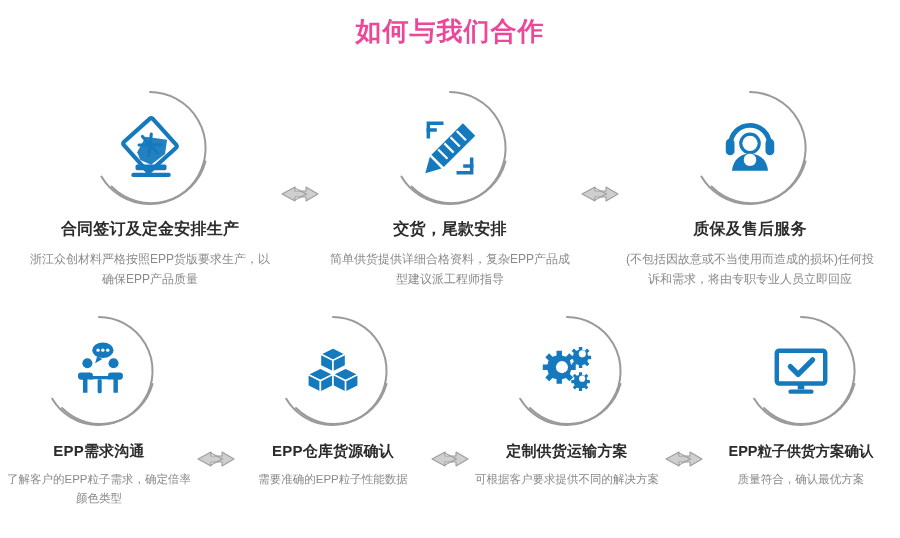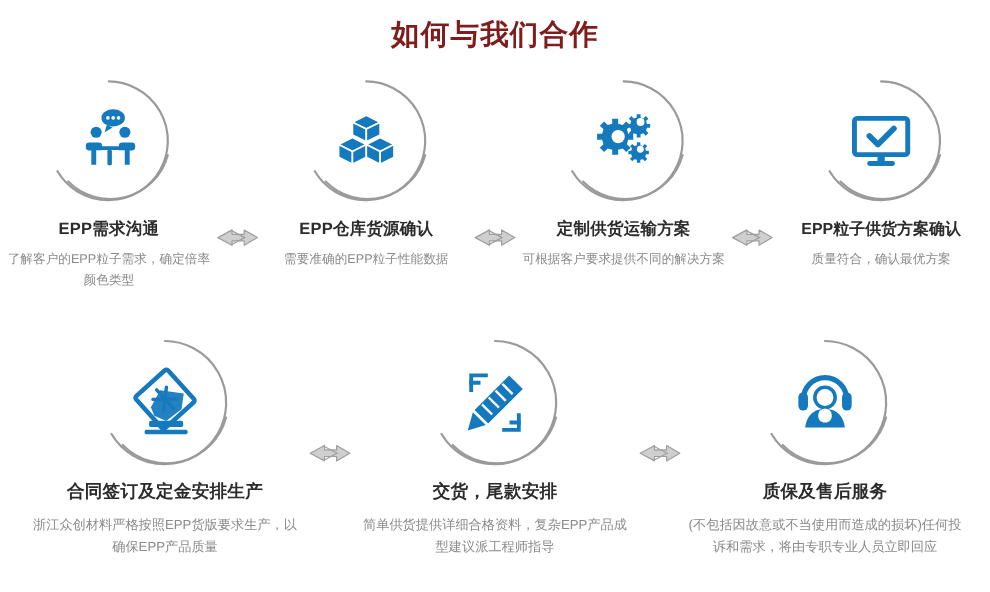--- a/index.html
+++ b/index.html
@@ -22,21 +22,21 @@
     height: 538px;
     position: relative;
     padding: 0;
   }
 
   
   .title {
     text-align: center;
     font-size: 26px;
     font-weight: bold;
-    color: #7f1d1d;
+    color: #ec4899;
     letter-spacing: 1px;
     padding-top: 16px;
     line-height: 1.2;
   }
 
   
   .row {
     display: flex;
     align-items: flex-start;
     justify-content: center;
@@ -139,20 +139,120 @@
   #row-bottom .ring-wrap { width: 122px; height: 122px; }
   #row-bottom .ring-wrap svg.ring { width: 122px; height: 122px; }
   #row-bottom .icon-holder { width: 66px; height: 66px; }
 </style>
 </head>
 <body>
 
 <div class="page">
 
   <h1 class="title">如何与我们合作</h1>
+
+  <div class="row" id="row-bottom">
+
+    <div class="step" id="step-5">
+      <div class="ring-wrap">
+        <svg class="ring" viewBox="0 0 122 122">
+          <path d="M 61 5 A 56 56 0 1 1 12.4 89.5" fill="none" stroke="#9a9a9a" stroke-width="2" stroke-linecap="round"></path>
+          <path d="M 22.5 99.5 A 56 56 0 0 0 116.5 74.5" fill="none" stroke="#9a9a9a" stroke-width="2" stroke-linecap="round"></path>
+        </svg>
+        <div class="icon-holder">
+          <svg viewBox="0 0 64 64" fill="none">
+            <g transform="rotate(-42 32 29)">
+              <rect x="13" y="10" width="38" height="38" rx="2" fill="none" stroke="#1579BE" stroke-width="4"></rect>
+              <g stroke="#1579BE" stroke-width="3" stroke-linecap="round">
+                <line x1="32" y1="18" x2="32" y2="40"></line>
+                <line x1="24" y1="22" x2="40" y2="36"></line>
+                <line x1="40" y1="22" x2="24" y2="36"></line>
+              </g>
+            </g>
+            <path d="M26 22 L47 22 L47 36 L35 48 L24 45 L20 38 Z" fill="#1579BE" opacity="0.94" transform="rotate(8 33 34)"></path>
+            <rect x="18" y="48" width="30" height="5.5" rx="1.6" fill="#1579BE"></rect>
+            <rect x="14" y="56" width="38" height="4" rx="1.6" fill="#1579BE"></rect>
+          </svg>
+        </div>
+      </div>
+      <div class="step-heading">合同签订及定金安排生产</div>
+      <div class="step-desc">浙江众创材料严格按照EPP货版要求生产，以确保EPP产品质量</div>
+    </div>
+
+    <div class="arrow">
+      <svg width="40" height="22" viewBox="0 0 40 22">
+        <path d="M2 11 L15 4 L15 8 L26 8 L26 4 L38 11 L26 18 L26 14 L15 14 L15 18 Z" fill="#cfcfcf" stroke="#9e9e9e" stroke-width="1.1" stroke-linejoin="round"></path>
+        <path d="M14 4.4 L26.5 11 L14 17.6" fill="none" stroke="#9e9e9e" stroke-width="1.1"></path>
+      </svg>
+    </div>
+
+    <div class="step" id="step-6">
+      <div class="ring-wrap">
+        <svg class="ring" viewBox="0 0 122 122">
+          <path d="M 61 5 A 56 56 0 1 1 12.4 89.5" fill="none" stroke="#9a9a9a" stroke-width="2" stroke-linecap="round"></path>
+          <path d="M 22.5 99.5 A 56 56 0 0 0 116.5 74.5" fill="none" stroke="#9a9a9a" stroke-width="2" stroke-linecap="round"></path>
+        </svg>
+        <div class="icon-holder">
+          <svg viewBox="0 0 64 64">
+            <g fill="#1579BE">
+              <path d="M44.5 8 L56.5 20 L26 50.5 L14 38.5 Z"></path>
+              <path d="M12.5 40.5 L23.8 51.8 L8 56.5 Z"></path>
+              <rect x="40.2" y="9.5" width="17" height="5.5" rx="1" transform="rotate(45 48.7 12.2)" fill="#ffffff" opacity="0.0"></rect>
+              <g stroke="#ffffff" stroke-width="2.1">
+                <line x1="20.5" y1="33.5" x2="29.5" y2="42.5"></line>
+                <line x1="26.5" y1="27.5" x2="35.5" y2="36.5"></line>
+                <line x1="32.5" y1="21.5" x2="41.5" y2="30.5"></line>
+                <line x1="38.5" y1="15.5" x2="47.5" y2="24.5"></line>
+              </g>
+            </g>
+            <g stroke="#1579BE" stroke-width="3.4" fill="none" stroke-linecap="square">
+              <path d="M24 8 L11 8 L11 21"></path>
+              <line x1="11" y1="14.5" x2="17.5" y2="14.5"></line>
+            </g>
+            <g stroke="#1579BE" stroke-width="3.4" fill="none" stroke-linecap="square">
+              <path d="M40 56 L53 56 L53 43"></path>
+              <line x1="53" y1="49.5" x2="46.5" y2="49.5"></line>
+            </g>
+          </svg>
+        </div>
+      </div>
+      <div class="step-heading">交货，尾款安排</div>
+      <div class="step-desc">简单供货提供详细合格资料，复杂EPP产品成型建议派工程师指导</div>
+    </div>
+
+    <div class="arrow">
+      <svg width="40" height="22" viewBox="0 0 40 22">
+        <path d="M2 11 L15 4 L15 8 L26 8 L26 4 L38 11 L26 18 L26 14 L15 14 L15 18 Z" fill="#cfcfcf" stroke="#9e9e9e" stroke-width="1.1" stroke-linejoin="round"></path>
+        <path d="M14 4.4 L26.5 11 L14 17.6" fill="none" stroke="#9e9e9e" stroke-width="1.1"></path>
+      </svg>
+    </div>
+
+    <div class="step" id="step-7">
+      <div class="ring-wrap">
+        <svg class="ring" viewBox="0 0 122 122">
+          <path d="M 61 5 A 56 56 0 1 1 12.4 89.5" fill="none" stroke="#9a9a9a" stroke-width="2" stroke-linecap="round"></path>
+          <path d="M 22.5 99.5 A 56 56 0 0 0 116.5 74.5" fill="none" stroke="#9a9a9a" stroke-width="2" stroke-linecap="round"></path>
+        </svg>
+        <div class="icon-holder">
+          <svg viewBox="0 0 64 64" fill="#1579BE">
+            <path d="M13 29 a19 19 0 0 1 38 0" fill="none" stroke="#1579BE" stroke-width="4.6" stroke-linecap="round"></path>
+            <rect x="8.5" y="23" width="8.5" height="16" rx="4.2"></rect>
+            <rect x="47" y="23" width="8.5" height="16" rx="4.2"></rect>
+            <circle cx="32" cy="27.5" r="10.5"></circle>
+            <circle cx="32" cy="27.5" r="7.4" fill="#ffffff"></circle>
+            <path d="M32 37.5 c11 0 16.5 7.5 17.5 16.5 h-35 c1 -9 6.5 -16.5 17.5 -16.5 z"></path>
+            <path d="M32 37.5 c-3.6 0 -6 2.4 -6 6 s2.4 6 6 6 s6 -2.4 6 -6 s-2.4 -6 -6 -6 z" fill="#ffffff"></path>
+          </svg>
+        </div>
+      </div>
+      <div class="step-heading">质保及售后服务</div>
+      <div class="step-desc">(不包括因故意或不当使用而造成的损坏)任何投诉和需求，将由专职专业人员立即回应</div>
+    </div>
+
+  </div>
 
   <div class="row" id="row-top">
 
     <div class="step" id="step-1">
       <div class="ring-wrap">
         <svg class="ring" viewBox="0 0 118 118">
           <path d="M 59 5 A 54 54 0 1 1 12.2 86.7" fill="none" stroke="#9a9a9a" stroke-width="2" stroke-linecap="round"></path>
           <path d="M 22 96 A 54 54 0 0 0 112.5 72" fill="none" stroke="#9a9a9a" stroke-width="2" stroke-linecap="round"></path>
         </svg>
         <div class="icon-holder">
@@ -263,113 +363,13 @@
             <rect x="19" y="51" width="26" height="4.6" rx="2.3" fill="#1579BE"></rect>
           </svg>
         </div>
       </div>
       <div class="step-heading">EPP粒子供货方案确认</div>
       <div class="step-desc">质量符合，确认最优方案</div>
     </div>
 
   </div>
 
-  <div class="row" id="row-bottom">
-
-    <div class="step" id="step-5">
-      <div class="ring-wrap">
-        <svg class="ring" viewBox="0 0 122 122">
-          <path d="M 61 5 A 56 56 0 1 1 12.4 89.5" fill="none" stroke="#9a9a9a" stroke-width="2" stroke-linecap="round"></path>
-          <path d="M 22.5 99.5 A 56 56 0 0 0 116.5 74.5" fill="none" stroke="#9a9a9a" stroke-width="2" stroke-linecap="round"></path>
-        </svg>
-        <div class="icon-holder">
-          <svg viewBox="0 0 64 64" fill="none">
-            <g transform="rotate(-42 32 29)">
-              <rect x="13" y="10" width="38" height="38" rx="2" fill="none" stroke="#1579BE" stroke-width="4"></rect>
-              <g stroke="#1579BE" stroke-width="3" stroke-linecap="round">
-                <line x1="32" y1="18" x2="32" y2="40"></line>
-                <line x1="24" y1="22" x2="40" y2="36"></line>
-                <line x1="40" y1="22" x2="24" y2="36"></line>
-              </g>
-            </g>
-            <path d="M26 22 L47 22 L47 36 L35 48 L24 45 L20 38 Z" fill="#1579BE" opacity="0.94" transform="rotate(8 33 34)"></path>
-            <rect x="18" y="48" width="30" height="5.5" rx="1.6" fill="#1579BE"></rect>
-            <rect x="14" y="56" width="38" height="4" rx="1.6" fill="#1579BE"></rect>
-          </svg>
-        </div>
-      </div>
-      <div class="step-heading">合同签订及定金安排生产</div>
-      <div class="step-desc">浙江众创材料严格按照EPP货版要求生产，以确保EPP产品质量</div>
-    </div>
-
-    <div class="arrow">
-      <svg width="40" height="22" viewBox="0 0 40 22">
-        <path d="M2 11 L15 4 L15 8 L26 8 L26 4 L38 11 L26 18 L26 14 L15 14 L15 18 Z" fill="#cfcfcf" stroke="#9e9e9e" stroke-width="1.1" stroke-linejoin="round"></path>
-        <path d="M14 4.4 L26.5 11 L14 17.6" fill="none" stroke="#9e9e9e" stroke-width="1.1"></path>
-      </svg>
-    </div>
-
-    <div class="step" id="step-6">
-      <div class="ring-wrap">
-        <svg class="ring" viewBox="0 0 122 122">
-          <path d="M 61 5 A 56 56 0 1 1 12.4 89.5" fill="none" stroke="#9a9a9a" stroke-width="2" stroke-linecap="round"></path>
-          <path d="M 22.5 99.5 A 56 56 0 0 0 116.5 74.5" fill="none" stroke="#9a9a9a" stroke-width="2" stroke-linecap="round"></path>
-        </svg>
-        <div class="icon-holder">
-          <svg viewBox="0 0 64 64">
-            <g fill="#1579BE">
-              <path d="M44.5 8 L56.5 20 L26 50.5 L14 38.5 Z"></path>
-              <path d="M12.5 40.5 L23.8 51.8 L8 56.5 Z"></path>
-              <rect x="40.2" y="9.5" width="17" height="5.5" rx="1" transform="rotate(45 48.7 12.2)" fill="#ffffff" opacity="0.0"></rect>
-              <g stroke="#ffffff" stroke-width="2.1">
-                <line x1="20.5" y1="33.5" x2="29.5" y2="42.5"></line>
-                <line x1="26.5" y1="27.5" x2="35.5" y2="36.5"></line>
-                <line x1="32.5" y1="21.5" x2="41.5" y2="30.5"></line>
-                <line x1="38.5" y1="15.5" x2="47.5" y2="24.5"></line>
-              </g>
-            </g>
-            <g stroke="#1579BE" stroke-width="3.4" fill="none" stroke-linecap="square">
-              <path d="M24 8 L11 8 L11 21"></path>
-              <line x1="11" y1="14.5" x2="17.5" y2="14.5"></line>
-            </g>
-            <g stroke="#1579BE" stroke-width="3.4" fill="none" stroke-linecap="square">
-              <path d="M40 56 L53 56 L53 43"></path>
-              <line x1="53" y1="49.5" x2="46.5" y2="49.5"></line>
-            </g>
-          </svg>
-        </div>
-      </div>
-      <div class="step-heading">交货，尾款安排</div>
-      <div class="step-desc">简单供货提供详细合格资料，复杂EPP产品成型建议派工程师指导</div>
-    </div>
-
-    <div class="arrow">
-      <svg width="40" height="22" viewBox="0 0 40 22">
-        <path d="M2 11 L15 4 L15 8 L26 8 L26 4 L38 11 L26 18 L26 14 L15 14 L15 18 Z" fill="#cfcfcf" stroke="#9e9e9e" stroke-width="1.1" stroke-linejoin="round"></path>
-        <path d="M14 4.4 L26.5 11 L14 17.6" fill="none" stroke="#9e9e9e" stroke-width="1.1"></path>
-      </svg>
-    </div>
-
-    <div class="step" id="step-7">
-      <div class="ring-wrap">
-        <svg class="ring" viewBox="0 0 122 122">
-          <path d="M 61 5 A 56 56 0 1 1 12.4 89.5" fill="none" stroke="#9a9a9a" stroke-width="2" stroke-linecap="round"></path>
-          <path d="M 22.5 99.5 A 56 56 0 0 0 116.5 74.5" fill="none" stroke="#9a9a9a" stroke-width="2" stroke-linecap="round"></path>
-        </svg>
-        <div class="icon-holder">
-          <svg viewBox="0 0 64 64" fill="#1579BE">
-            <path d="M13 29 a19 19 0 0 1 38 0" fill="none" stroke="#1579BE" stroke-width="4.6" stroke-linecap="round"></path>
-            <rect x="8.5" y="23" width="8.5" height="16" rx="4.2"></rect>
-            <rect x="47" y="23" width="8.5" height="16" rx="4.2"></rect>
-            <circle cx="32" cy="27.5" r="10.5"></circle>
-            <circle cx="32" cy="27.5" r="7.4" fill="#ffffff"></circle>
-            <path d="M32 37.5 c11 0 16.5 7.5 17.5 16.5 h-35 c1 -9 6.5 -16.5 17.5 -16.5 z"></path>
-            <path d="M32 37.5 c-3.6 0 -6 2.4 -6 6 s2.4 6 6 6 s6 -2.4 6 -6 s-2.4 -6 -6 -6 z" fill="#ffffff"></path>
-          </svg>
-        </div>
-      </div>
-      <div class="step-heading">质保及售后服务</div>
-      <div class="step-desc">(不包括因故意或不当使用而造成的损坏)任何投诉和需求，将由专职专业人员立即回应</div>
-    </div>
-
-  </div>
-
 </div>
 
 </body></html>

